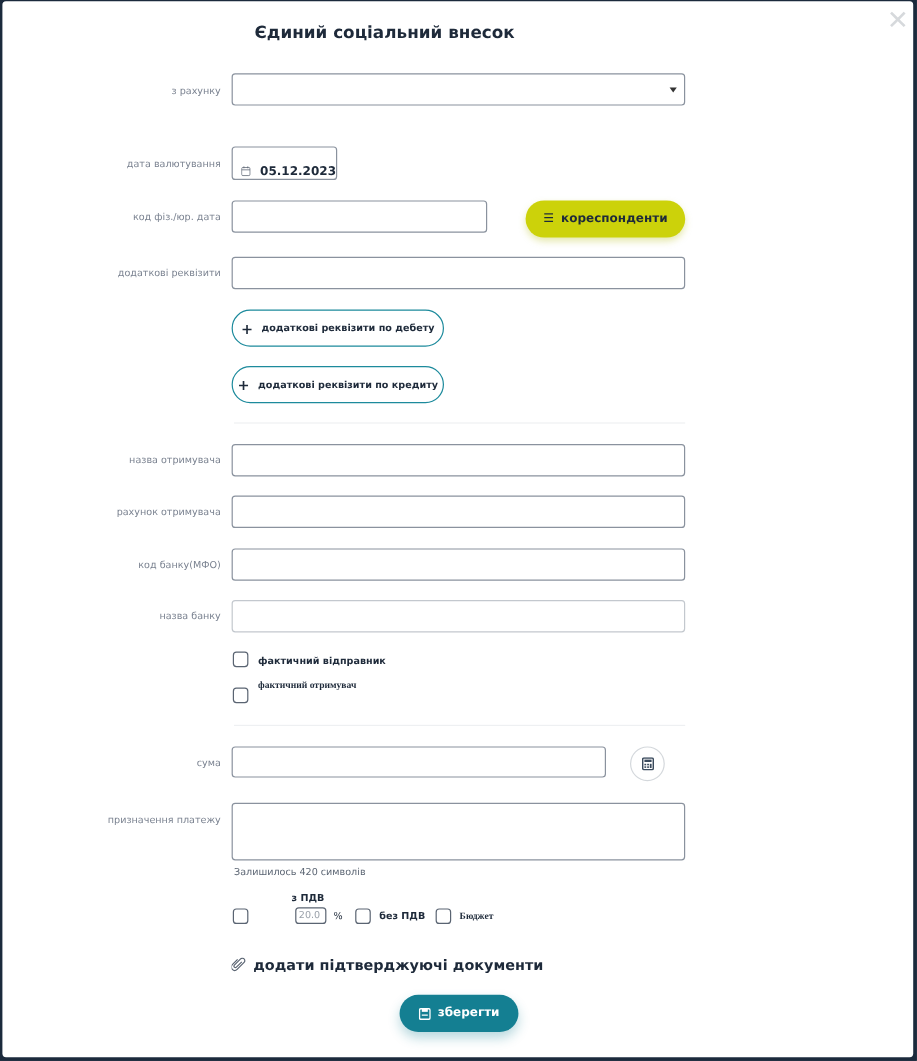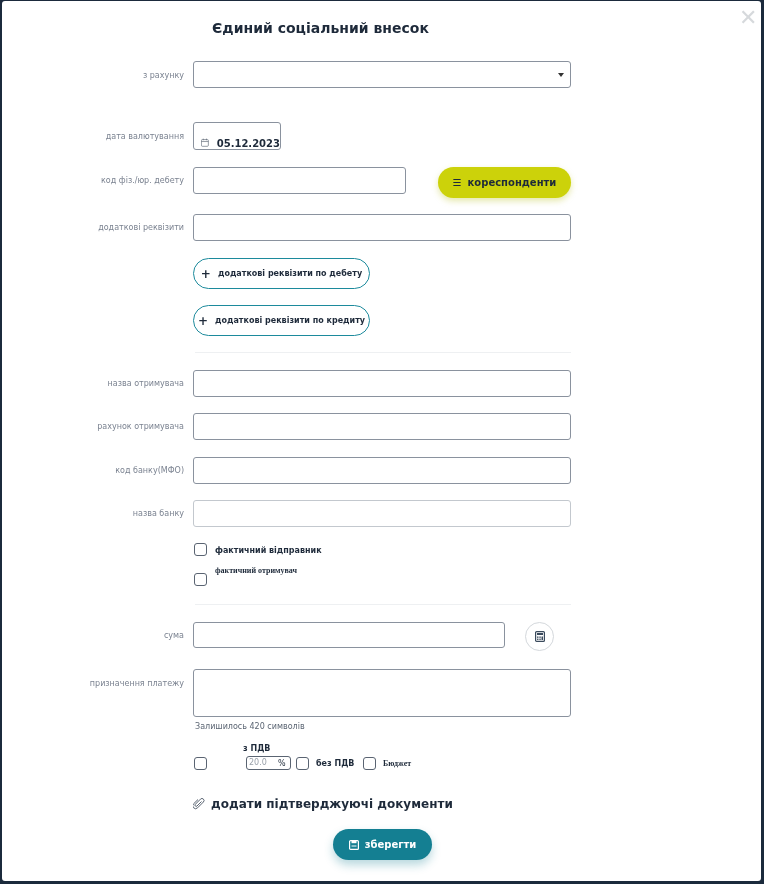--- a/index.html
+++ b/index.html
@@ -54,21 +54,21 @@
     position: absolute; width: 13px; height: 13px; border: 1.3px solid #5a6472; border-radius: 3px; background: #fff;
     cursor: pointer;
   }
   .cb-label { position: absolute; font-size: 8px; font-weight: bold; color: #1e2a3a; white-space: nowrap; }
   .calc-btn {
     position: absolute; left: 523px; top: 621px; width: 29px; height: 29px; border-radius: 50%;
     border: 1px solid #d4d8dc; background: #fff; display: flex; align-items: center; justify-content: center; cursor: pointer;
   }
   .counter { position: absolute; left: 193px; top: 721px; font-size: 8px; color: #5a6472; }
   .vat-input {
-    position: absolute; left: 244px; top: 755px; width: 45px; height: 14px; border: 1px solid #5a6472;
+    position: absolute; left: 244px; top: 755px; width: 26px; height: 14px; border: 1px solid #5a6472;
     border-radius: 3px; font-size: 8px; color: #9aa1aa; padding-left: 2px; line-height: 12px;
   }
   .attach {
     position: absolute; left: 191px; top: 796px; display: flex; align-items: center; font-size: 12px;
     font-weight: bold; color: #1e2a3a; cursor: pointer;
   }
   .attach .clip { width: 12px; height: 12px; margin-right: 6px; }
   .btn-save {
     position: absolute; left: 331px; top: 828px; width: 99px; height: 31px; border-radius: 16px;
     background: #147f92; box-shadow: 0 5px 10px rgba(20,127,146,0.3);
@@ -93,21 +93,21 @@
   <div class="date-box">
     <svg class="cal" viewBox="0 0 12 13">
       <rect x="0.6" y="2" width="10.8" height="10.4" rx="1.5" fill="none" stroke="#5a6472" stroke-width="1"></rect>
       <line x1="0.6" y1="5" x2="11.4" y2="5" stroke="#5a6472" stroke-width="1"></line>
       <line x1="3.5" y1="0.5" x2="3.5" y2="3" stroke="#5a6472" stroke-width="1"></line>
       <line x1="8.5" y1="0.5" x2="8.5" y2="3" stroke="#5a6472" stroke-width="1"></line>
     </svg>
     <span class="val">05.12.2023</span>
   </div>
 
-  <div class="label" style="top:175px;">код фіз./юр. дебету</div>
+  <div class="label" style="top:175px;">код фіз./юр. дата</div>
   <div class="input" style="left:191px; top:166px; width:213px;"></div>
   <div class="btn-lime">
     <span class="ico">☰</span>
     <span>кореспонденти</span>
   </div>
 
   <div class="label" style="top:222px;">додаткові реквізити</div>
   <div class="input" style="left:191px; top:213px; width:378px;"></div>
 
   <div class="btn-outline" style="top:257px;">

